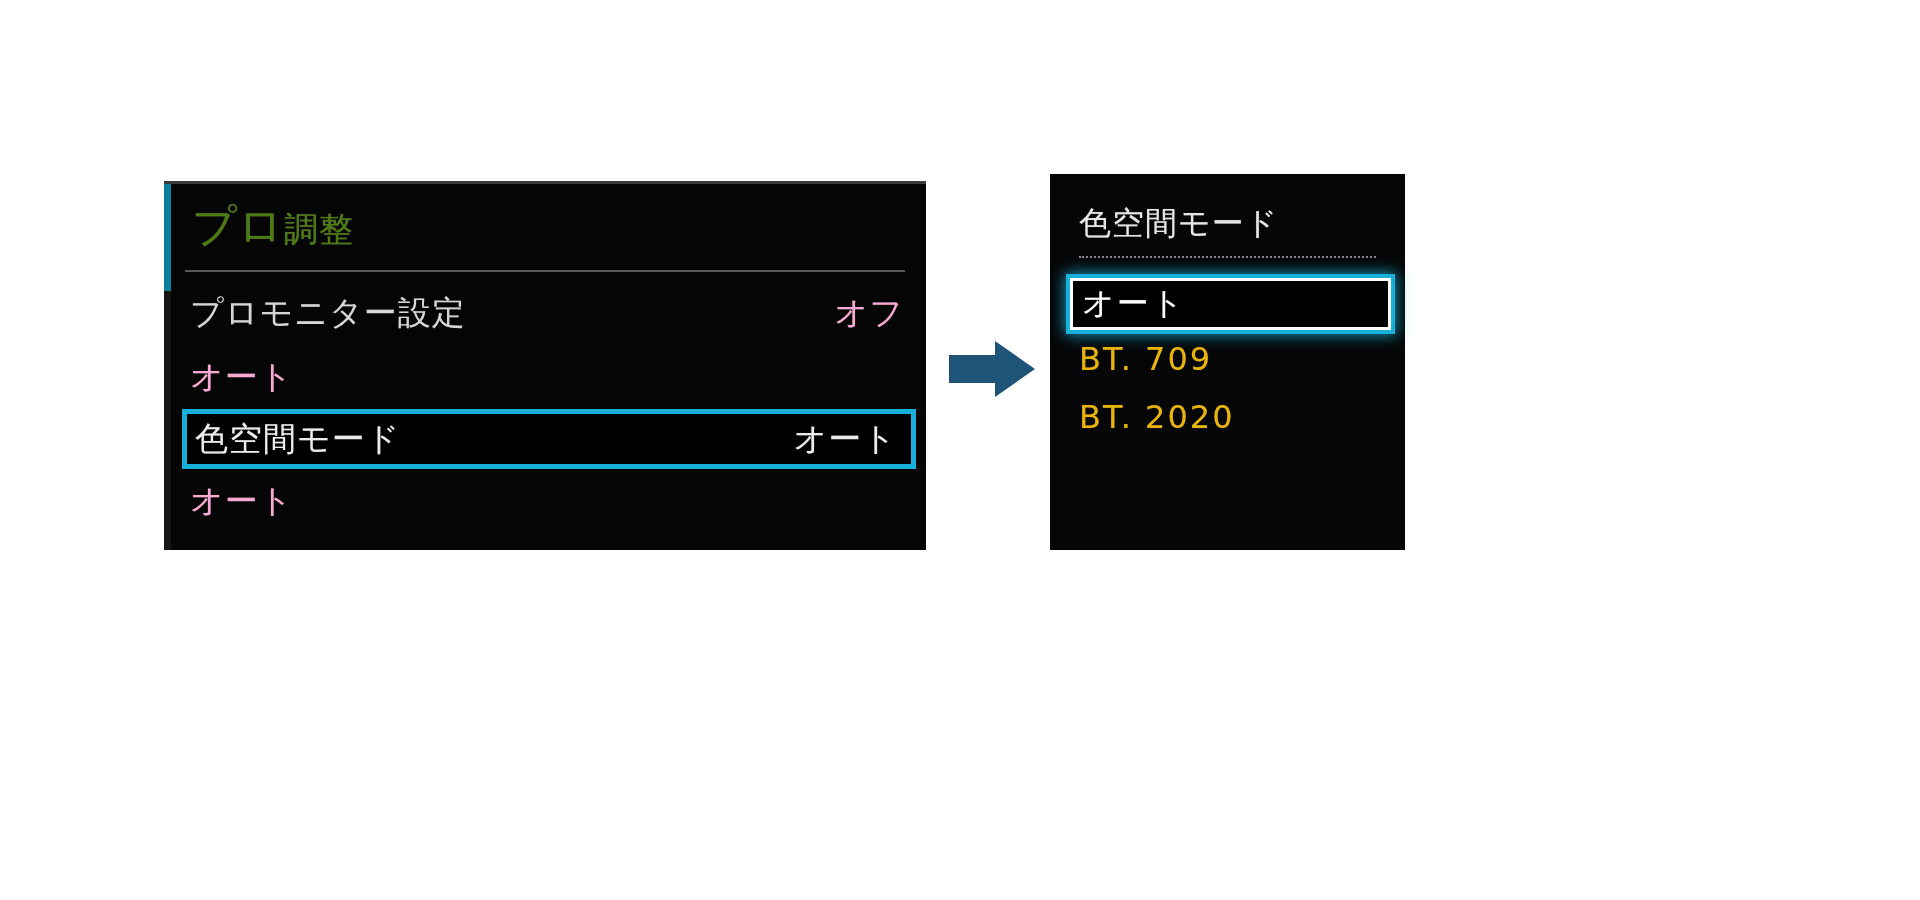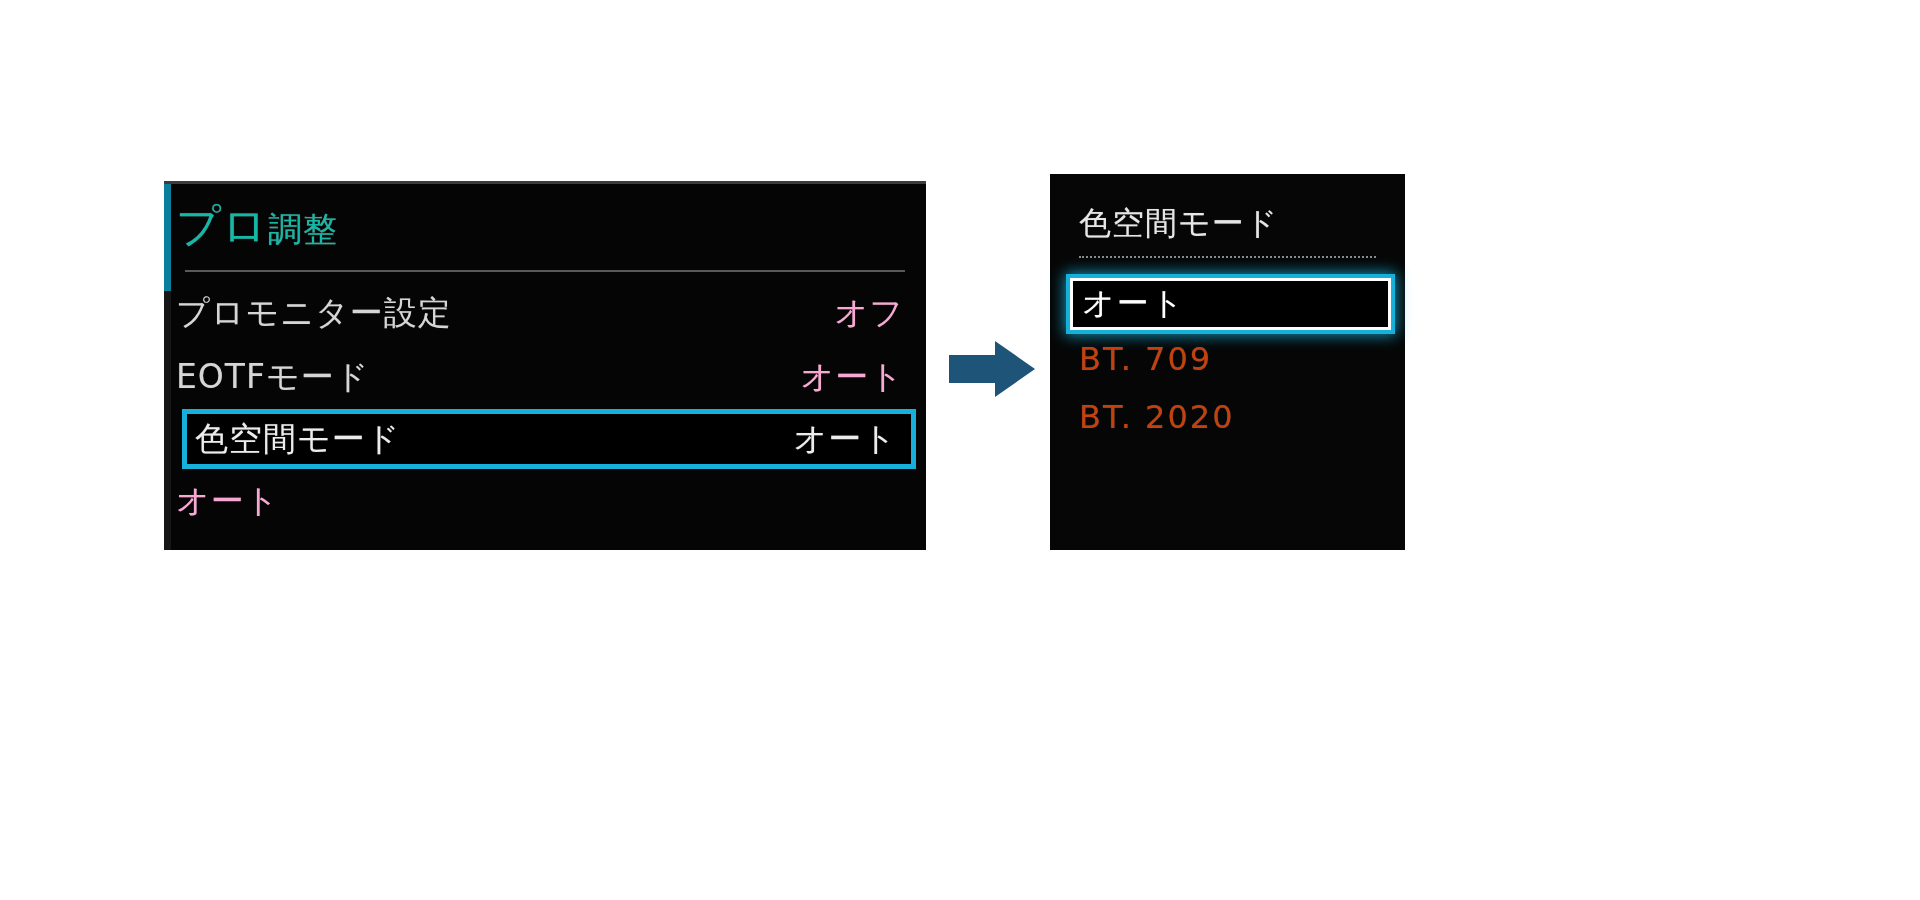--- a/index.html
+++ b/index.html
@@ -56,22 +56,22 @@
   #osd-left .panel-header {
     position: absolute;
     left: 0;
     top: 3px;
     width: 100%;
     height: 85px;
     display: flex;
     align-items: center;
   }
   #osd-left .panel-title {
-    margin-left: 12px;
-    color: #14b8a6;
+    margin-left: 28px;
+    color: #4d7c0f;
     font-size: 40px;
     letter-spacing: 1px;
     white-space: nowrap;
     text-shadow: 0 0 1px rgba(255,255,255,.35);
   }
   #osd-left .panel-title .t-big { font-size: 44px; }
   #osd-left .panel-title .t-small { font-size: 34px; }
 
   #osd-left .header-rule {
     position: absolute;
@@ -88,21 +88,21 @@
     top: 100px;
     width: 100%;
   }
   .menu-row {
     position: relative;
     height: 64px;
     display: flex;
     align-items: center;
     justify-content: space-between;
     box-sizing: border-box;
-    padding: 0 22px 0 12px;
+    padding: 0 22px 0 26px;
   }
   .menu-row .row-label {
     color: #d6d6d6;
     font-size: 33px;
     letter-spacing: 1px;
     white-space: nowrap;
     text-shadow: 0 0 1px rgba(255,255,255,.25);
   }
   .menu-row .row-value {
     color: #f9a8d4;
@@ -166,21 +166,21 @@
     width: 100%;
   }
   .option-row {
     height: 58px;
     display: flex;
     align-items: center;
     padding-left: 29px;
     box-sizing: border-box;
   }
   .option-row .option-label {
-    color: #c2410c;
+    color: #eab308;
     font-size: 32px;
     letter-spacing: 2px;
     white-space: nowrap;
     text-shadow: 0 0 1px rgba(255,255,255,.25);
   }
   
   .option-row.focused {
     margin: 0 14px 0 20px;
     padding-left: 9px;
     height: 52px;
@@ -208,21 +208,20 @@
   <div class="header-rule"></div>
 
   <div class="menu-list">
 
     <div class="menu-row">
       <span class="row-label">プロモニター設定</span>
       <span class="row-value">オフ</span>
     </div>
 
     <div class="menu-row">
-      <span class="row-label">EOTFモード</span>
       <span class="row-value">オート</span>
     </div>
 
     <div class="menu-row selected">
       <span class="row-label">色空間モード</span>
       <span class="row-value">オート</span>
     </div>
 
     <div class="menu-row">
       <span class="row-value">オート</span>

